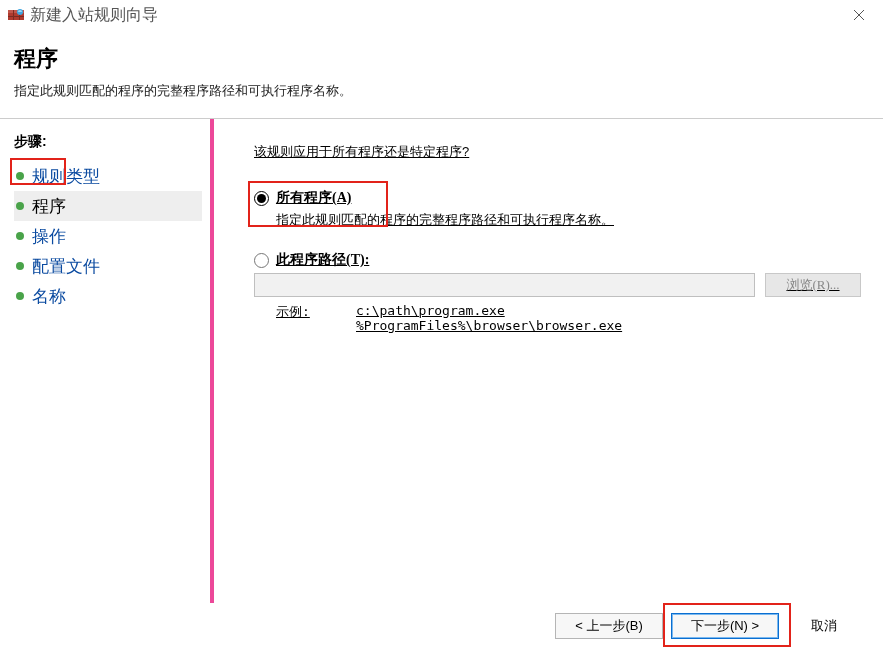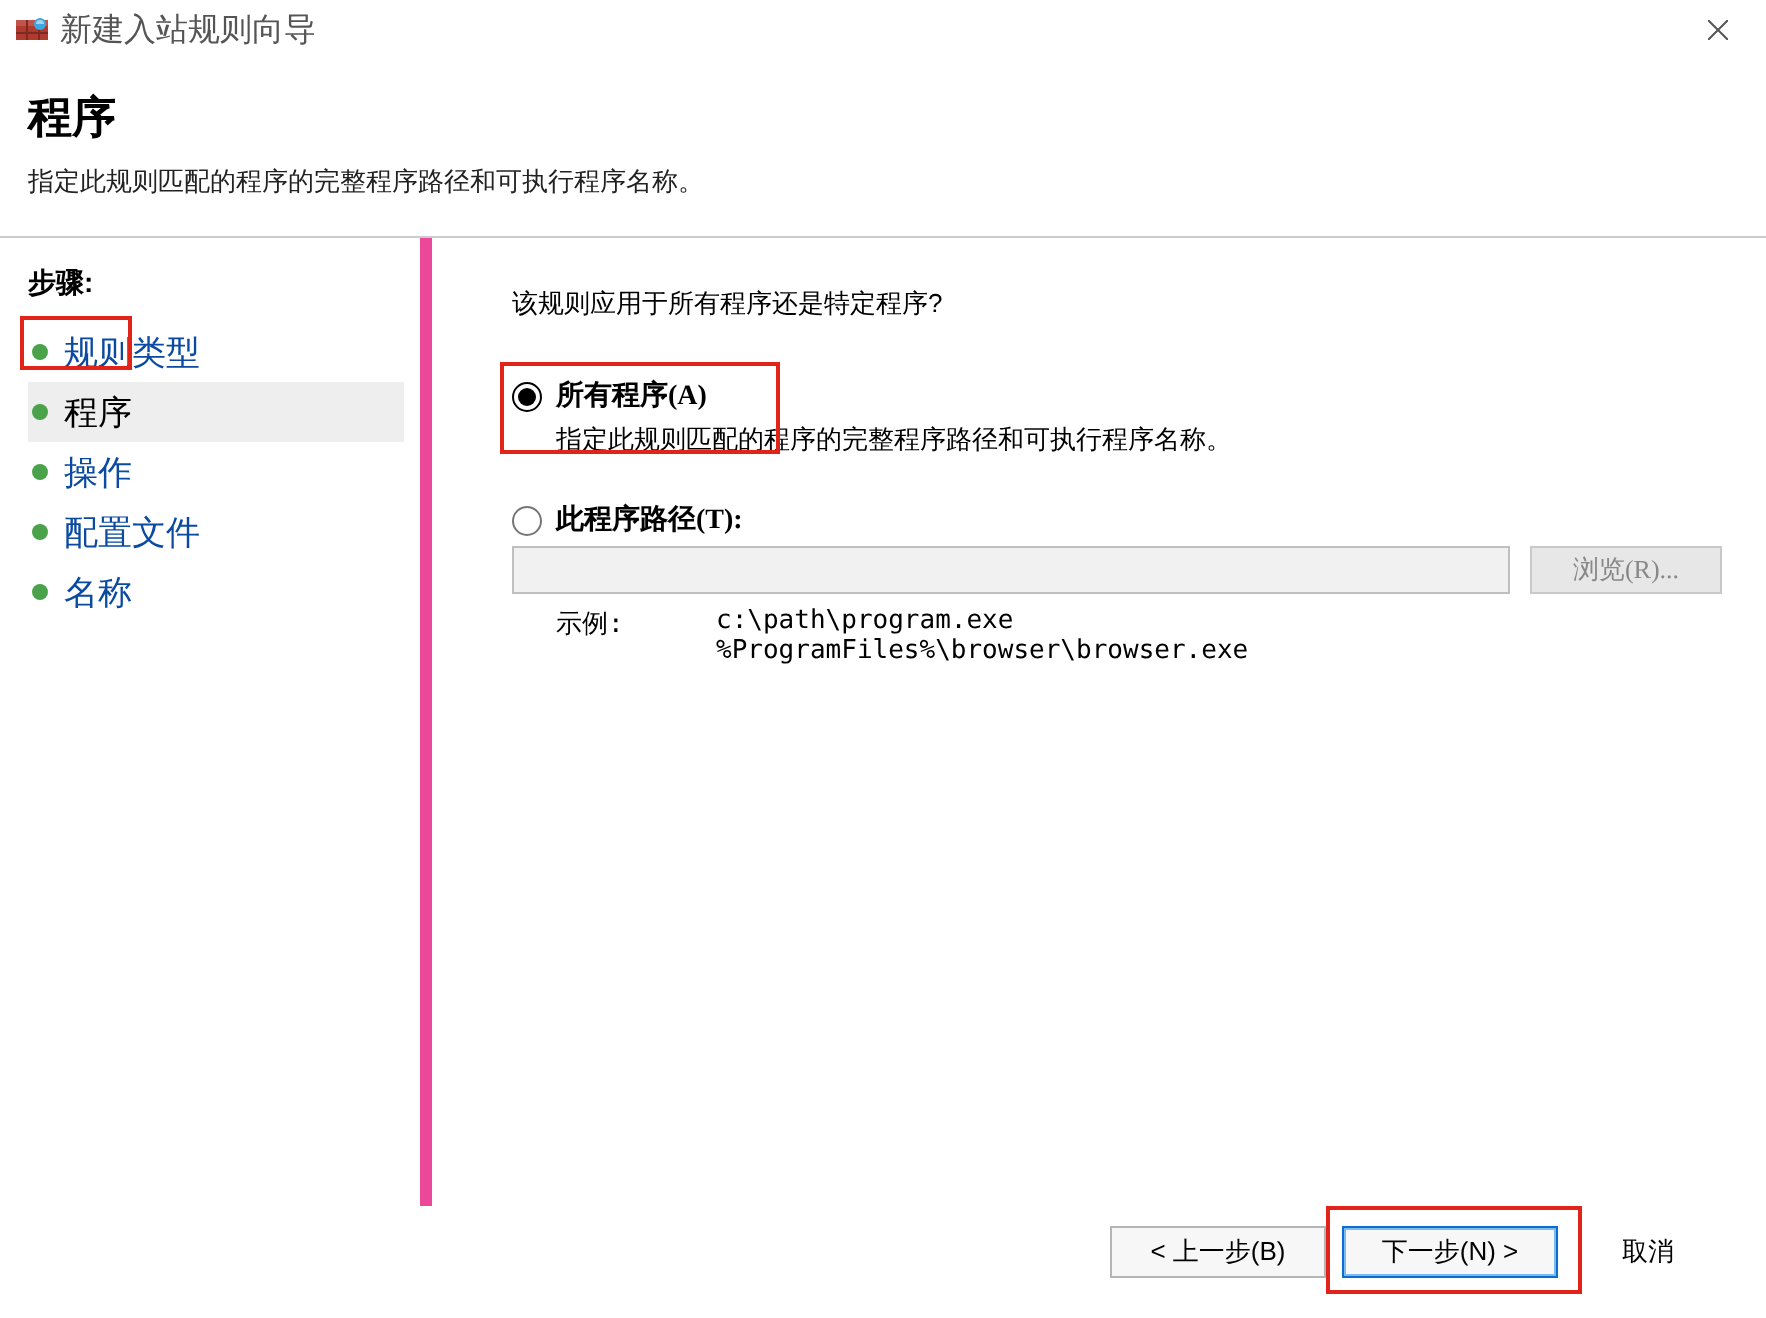--- a/index.html
+++ b/index.html
@@ -56,23 +56,24 @@
     background: #4aa34a; margin-right: 8px;
     flex-shrink: 0;
   }
   .steps li.current { background: #eeeeee; }
   .steps li .step-text { color: #0a4aa0; font-size: 17px; }
   .steps li.current .step-text { color: #000; }
 
   
   .content {
     flex: 1;
-    border-left: 6px solid #ec4899;
+    border-left: 4px solid #ec4899;
     padding: 24px 22px 0 40px;
     position: relative;
+    text-decoration: underline;
   }
   .content .question { font-size: 13px; margin-bottom: 28px; }
 
   .opt-row { display: flex; align-items: flex-start; margin-bottom: 4px; position: relative; }
   .opt-row input[type=radio] {
     width: 15px; height: 15px; margin-top: 2px; margin-right: 7px;
     accent-color: #000;
   }
   .opt-label { font-size: 14px; font-weight: bold; font-family: "SimSun","NSimSun",serif; }
   .opt-desc {

